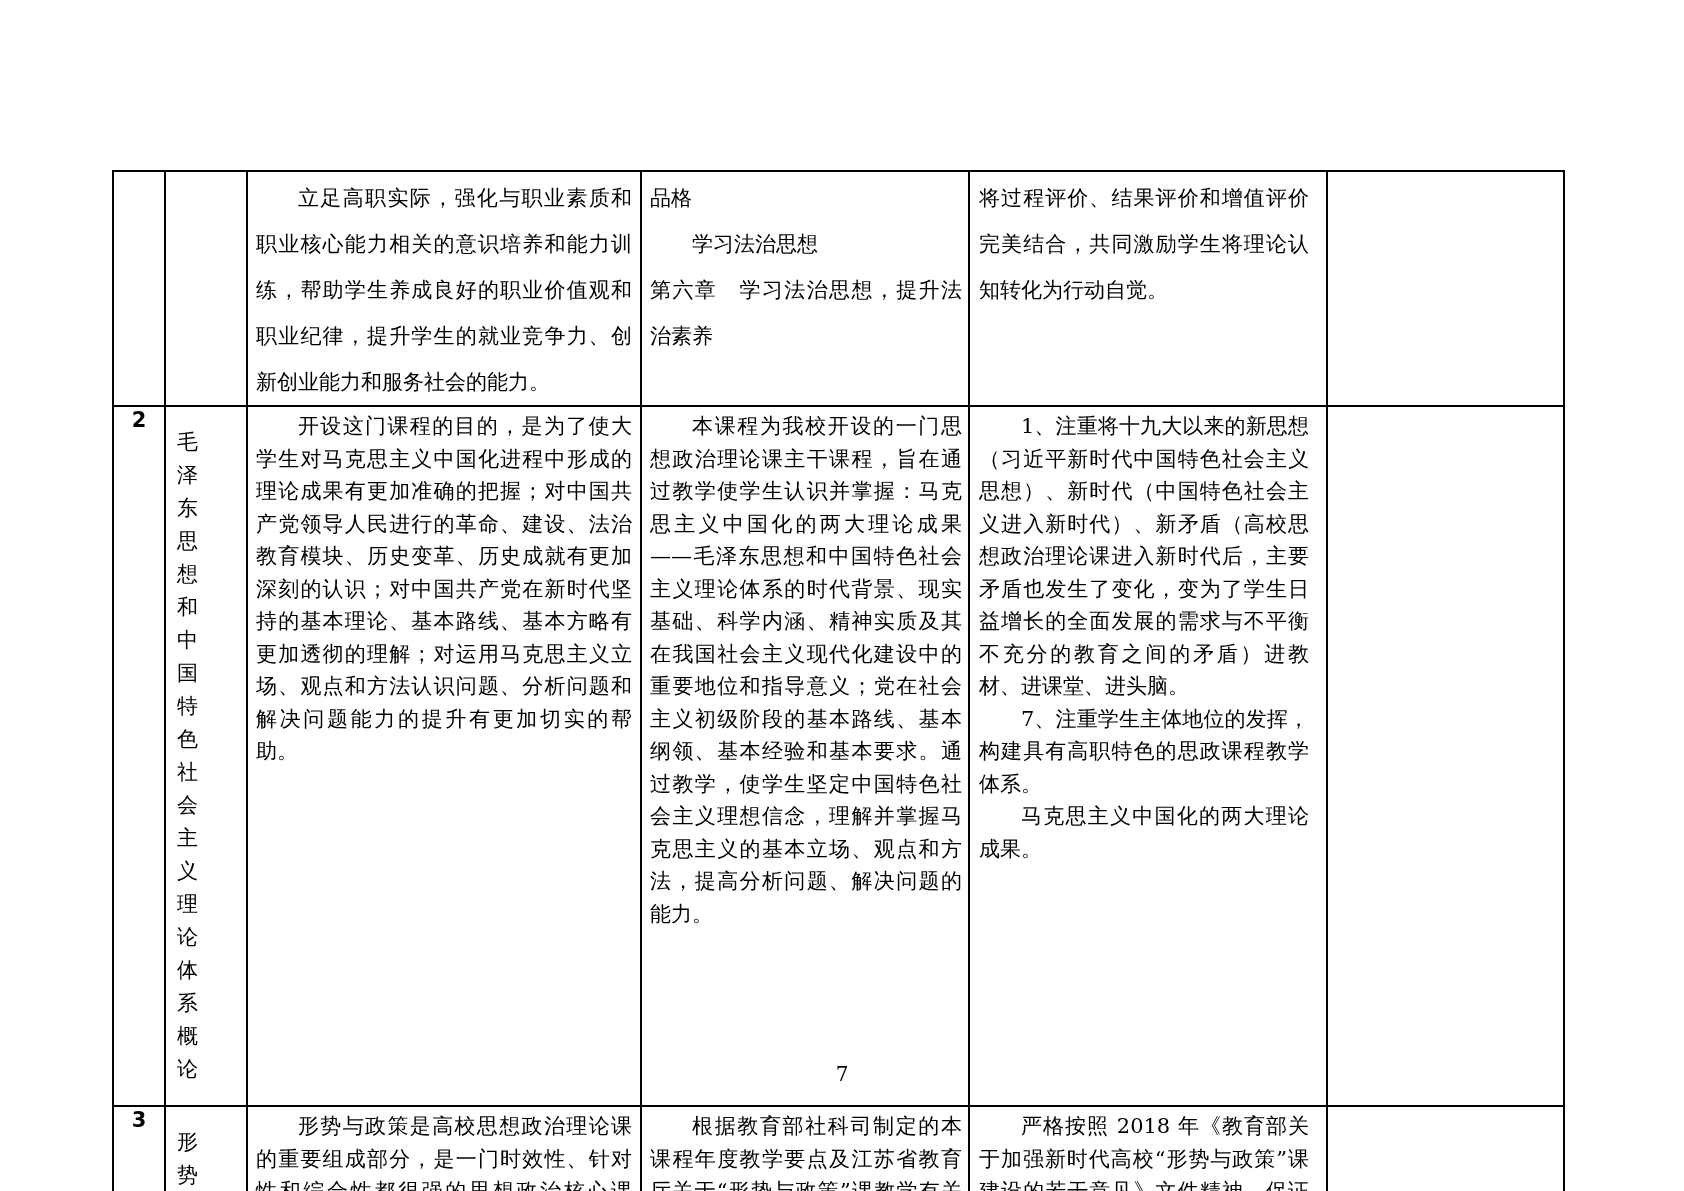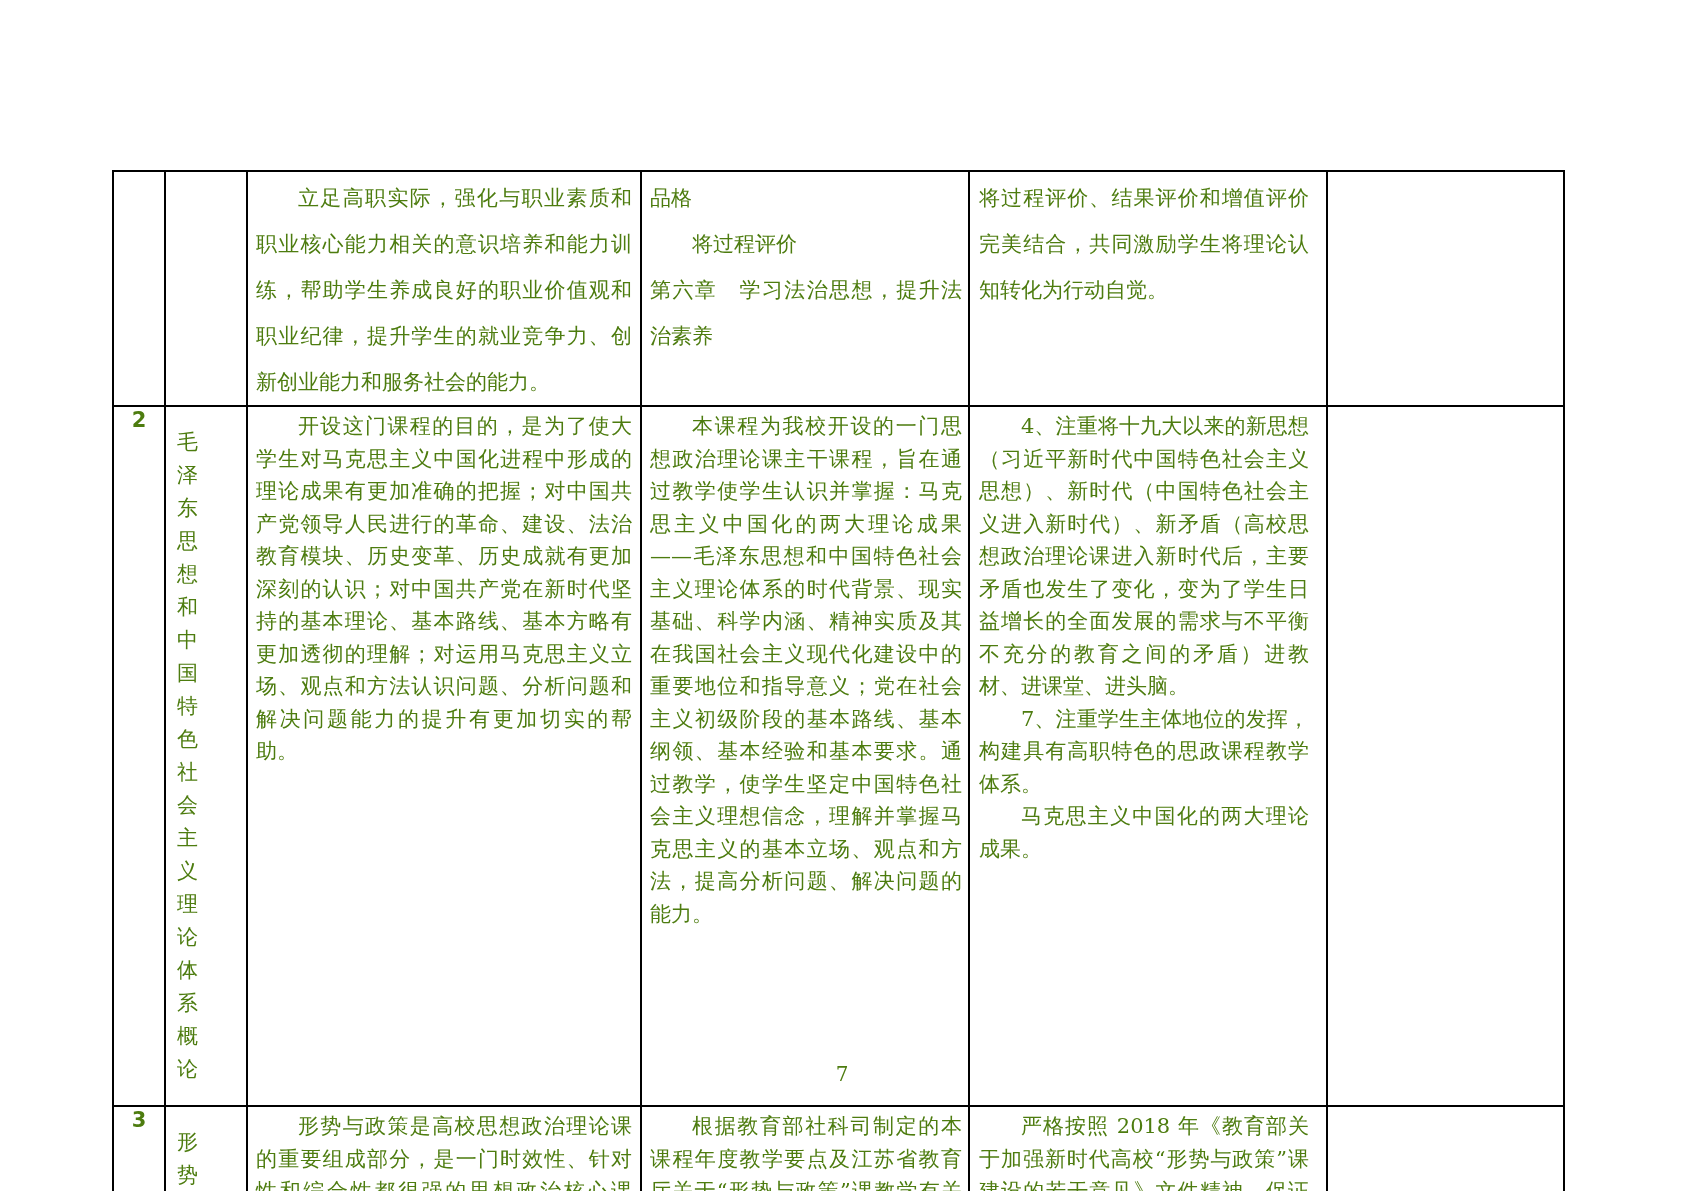--- a/index.html
+++ b/index.html
@@ -6,21 +6,21 @@
     margin: 0;
     padding: 0;
     background: #ffffff;
   }
   .page {
     position: relative;
     width: 1684px;
     height: 1191px;
     background: #ffffff;
     font-family: "DejaVu Serif", "Liberation Serif", serif;
-    color: #4d7c0f;
+    color: #000000;
     overflow: hidden;
   }
   table.doc {
     position: absolute;
     left: 112px;
     top: 170px;
     width: 1451px;
     border-collapse: collapse;
     table-layout: fixed;
   }
@@ -96,42 +96,42 @@
     <tbody>
 
       <tr class="r0">
         <td class="no-cell"></td>
         <td class="name-cell"></td>
         <td class="txt loose col-obj">
           <p class="ind">立足高职实际，强化与职业素质和职业核心能力相关的意识培养和能力训练，帮助学生养成良好的职业价值观和职业纪律，提升学生的就业竞争力、创新创业能力和服务社会的能力。</p>
         </td>
         <td class="txt loose col-cont">
           <p>品格</p>
-          <p class="ind">将过程评价</p>
+          <p class="ind">学习法治思想</p>
           <p>第六章　学习法治思想，提升法治素养</p>
         </td>
         <td class="txt loose col-meas">
           <p>将过程评价、结果评价和增值评价完美结合，共同激励学生将理论认知转化为行动自觉。</p>
         </td>
         <td class="empty-cell"></td>
       </tr>
 
       <tr class="r1">
         <td class="no-cell">2</td>
         <td class="name-cell">
           <div class="vname">毛泽东思想和中国特色社会主义理论体系概论</div>
         </td>
         <td class="txt col-obj">
           <p class="ind">开设这门课程的目的，是为了使大学生对马克思主义中国化进程中形成的理论成果有更加准确的把握；对中国共产党领导人民进行的革命、建设、法治教育模块、历史变革、历史成就有更加深刻的认识；对中国共产党在新时代坚持的基本理论、基本路线、基本方略有更加透彻的理解；对运用马克思主义立场、观点和方法认识问题、分析问题和解决问题能力的提升有更加切实的帮助。</p>
         </td>
         <td class="txt col-cont">
           <p class="ind">本课程为我校开设的一门思想政治理论课主干课程，旨在通过教学使学生认识并掌握：马克思主义中国化的两大理论成果——毛泽东思想和中国特色社会主义理论体系的时代背景、现实基础、科学内涵、精神实质及其在我国社会主义现代化建设中的重要地位和指导意义；党在社会主义初级阶段的基本路线、基本纲领、基本经验和基本要求。通过教学，使学生坚定中国特色社会主义理想信念，理解并掌握马克思主义的基本立场、观点和方法，提高分析问题、解决问题的能力。</p>
         </td>
         <td class="txt col-meas">
-          <p class="ind">4、注重将十九大以来的新思想（习近平新时代中国特色社会主义思想）、新时代（中国特色社会主义进入新时代）、新矛盾（高校思想政治理论课进入新时代后，主要矛盾也发生了变化，变为了学生日益增长的全面发展的需求与不平衡不充分的教育之间的矛盾）进教材、进课堂、进头脑。</p>
+          <p class="ind">1、注重将十九大以来的新思想（习近平新时代中国特色社会主义思想）、新时代（中国特色社会主义进入新时代）、新矛盾（高校思想政治理论课进入新时代后，主要矛盾也发生了变化，变为了学生日益增长的全面发展的需求与不平衡不充分的教育之间的矛盾）进教材、进课堂、进头脑。</p>
           <p class="ind">7、注重学生主体地位的发挥，构建具有高职特色的思政课程教学体系。</p>
           <p class="ind">马克思主义中国化的两大理论成果。</p>
         </td>
         <td class="empty-cell"></td>
       </tr>
 
       <tr class="r2">
         <td class="no-cell">3</td>
         <td class="name-cell">
           <div class="vname">形势与政策</div>

